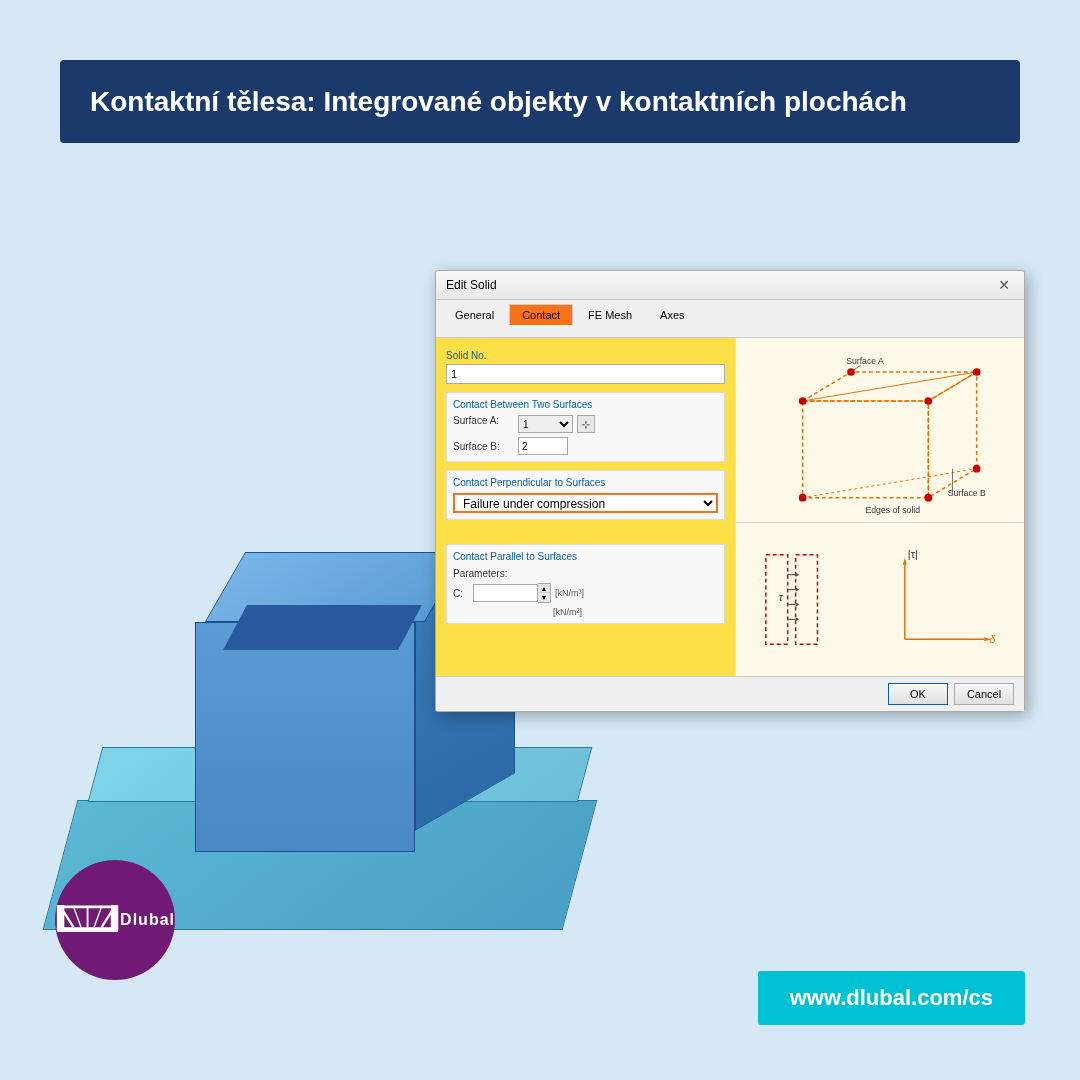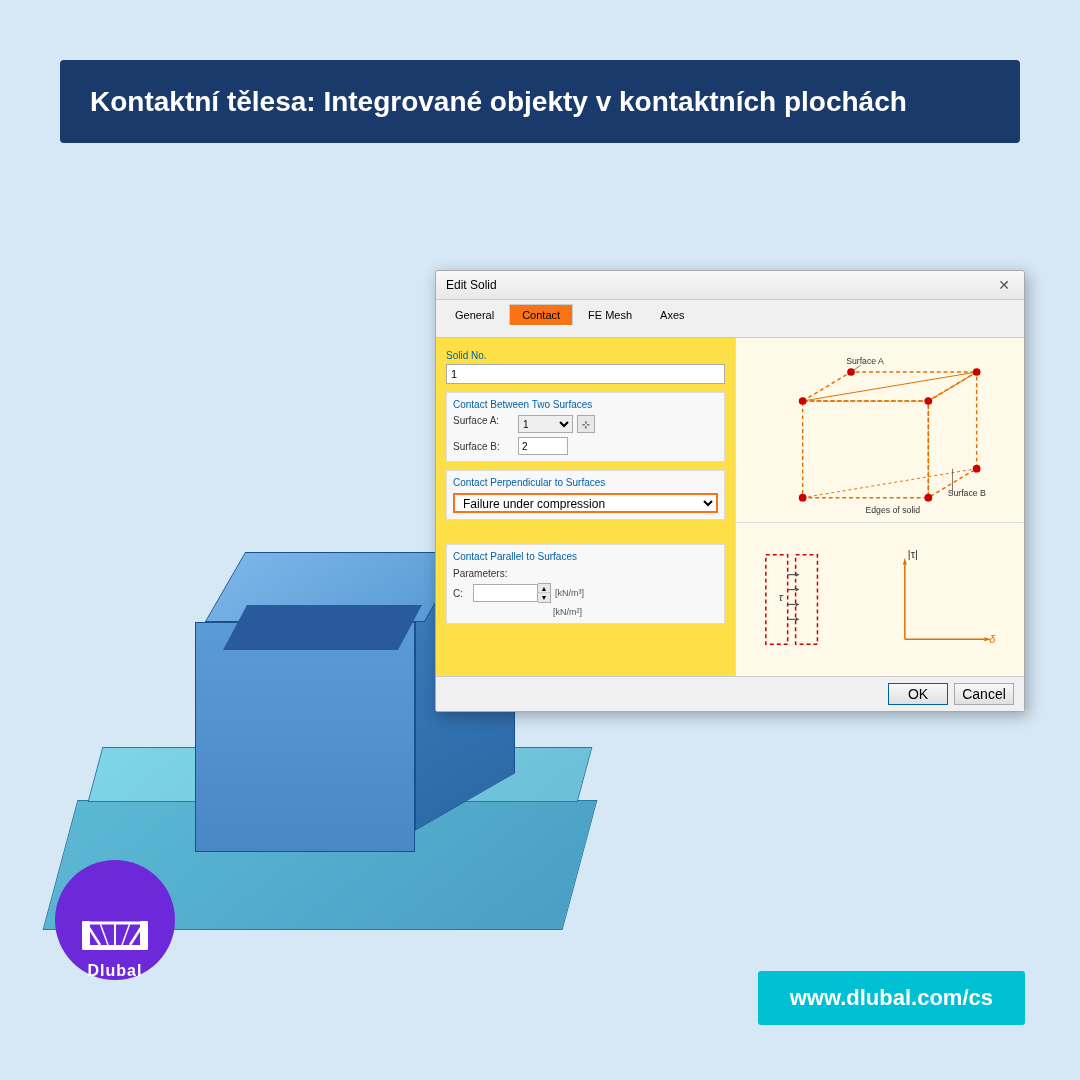--- a/index.html
+++ b/index.html
@@ -262,21 +262,21 @@
       justify-content: flex-end;
       gap: 6px;
       background: #f0f0f0;
       border-top: 1px solid #ccc;
     }
     .footer-btn {
       min-width: 60px;
       height: 22px;
       border: 1px solid #aaa;
       background: linear-gradient(180deg, #f8f8f8, #e0e0e0);
-      font-size: 14px;
+      font-size: 11px;
       cursor: pointer;
       padding: 0 5px;
     }
     .footer-btn.primary {
       border-color: #0060a8;
     }
     .params-row {
       display: flex;
       align-items: center;
       margin-top: 4px;
@@ -299,26 +299,26 @@
       font-size: 9px;
     }
 
     
     .logo-circle {
       position: absolute;
       bottom: 100px;
       left: 55px;
       width: 120px;
       height: 120px;
-      background: #6d28d9;
+      background: #701a75;
       border-radius: 50%;
       display: flex;
-      flex-direction: column;
+      flex-direction: row;
       align-items: center;
-      justify-content: flex-end;
+      justify-content: space-between;
     }
     .logo-icon {
       width: 70px;
       height: 45px;
       margin-bottom: 4px;
     }
     .logo-text {
       color: #fff;
       font-size: 16px;
       font-weight: bold;

